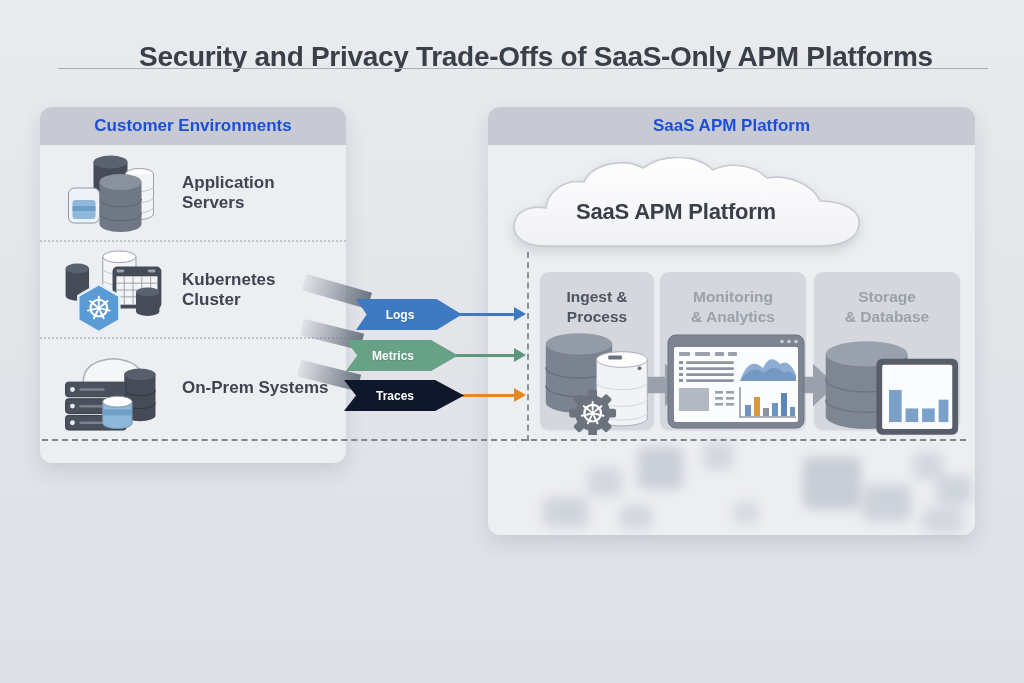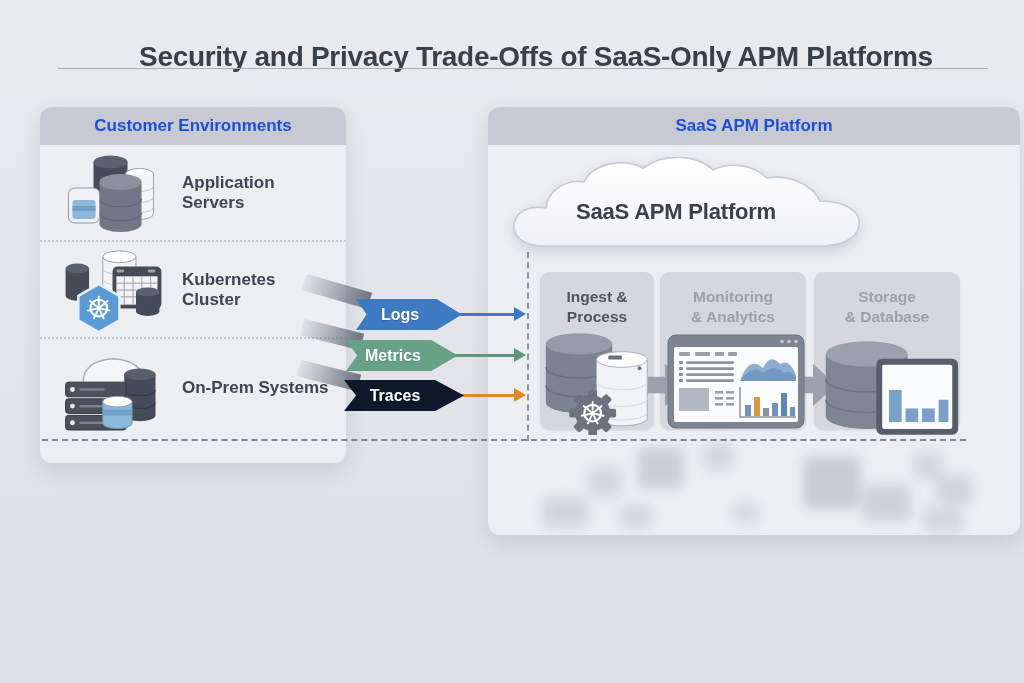--- a/index.html
+++ b/index.html
@@ -25,40 +25,40 @@
   .panel{
     position:absolute;border-radius:12px;background:#edeef2;
     box-shadow:0 8px 20px rgba(55,65,85,.14),0 1px 0 rgba(255,255,255,.6) inset;
   }
   .panel-header{
     height:38px;border-radius:12px 12px 0 0;background:#c7cad3;
     display:flex;align-items:center;justify-content:center;
     font-size:17px;font-weight:bold;color:#1d4ed8;
   }
   .left-panel{left:40px;top:107px;width:306px;height:356px;}
-  .right-panel{left:488px;top:107px;width:532px;height:428px;}
+  .right-panel{left:488px;top:107px;width:487px;height:428px;}
 
   
   .env-row{
     position:relative;height:97px;display:flex;align-items:center;
     padding:0 10px 0 14px;box-sizing:border-box;
   }
   .env-row.divided{border-bottom:2px dotted #c2c6cd;}
   .env-icon{width:118px;flex:0 0 118px;display:flex;align-items:center;justify-content:center;}
   .env-label{font-size:17px;font-weight:bold;color:#3f4550;margin-left:10px;}
 
   
   .ribbon{
     position:absolute;height:17px;border-radius:2px 0 0 2px;
     background:linear-gradient(90deg,rgba(150,156,168,.15),#6d7582);
     z-index:4;
   }
   .banner{
     position:absolute;display:flex;align-items:center;justify-content:center;
-    color:#fff;font-size:16px;font-weight:bold;z-index:5;
+    color:#fff;font-size:12px;font-weight:bold;z-index:5;
     clip-path:polygon(0% 0%,76% 0%,100% 50%,76% 100%,0% 100%,10% 50%);
     padding-right:18px;box-sizing:border-box;
     text-shadow:0 1px 1px rgba(0,0,0,.15);
   }
   .banner.logs{background:#3d7ac2;}
   .banner.metrics{background:#67a186;}
   .banner.traces{background:#0f172a;}
   .flow-line{position:absolute;height:3px;z-index:4;border-radius:2px;}
   .flow-line.logs{background:#3d7ac2;}
   .flow-line.metrics{background:#5d977c;}

